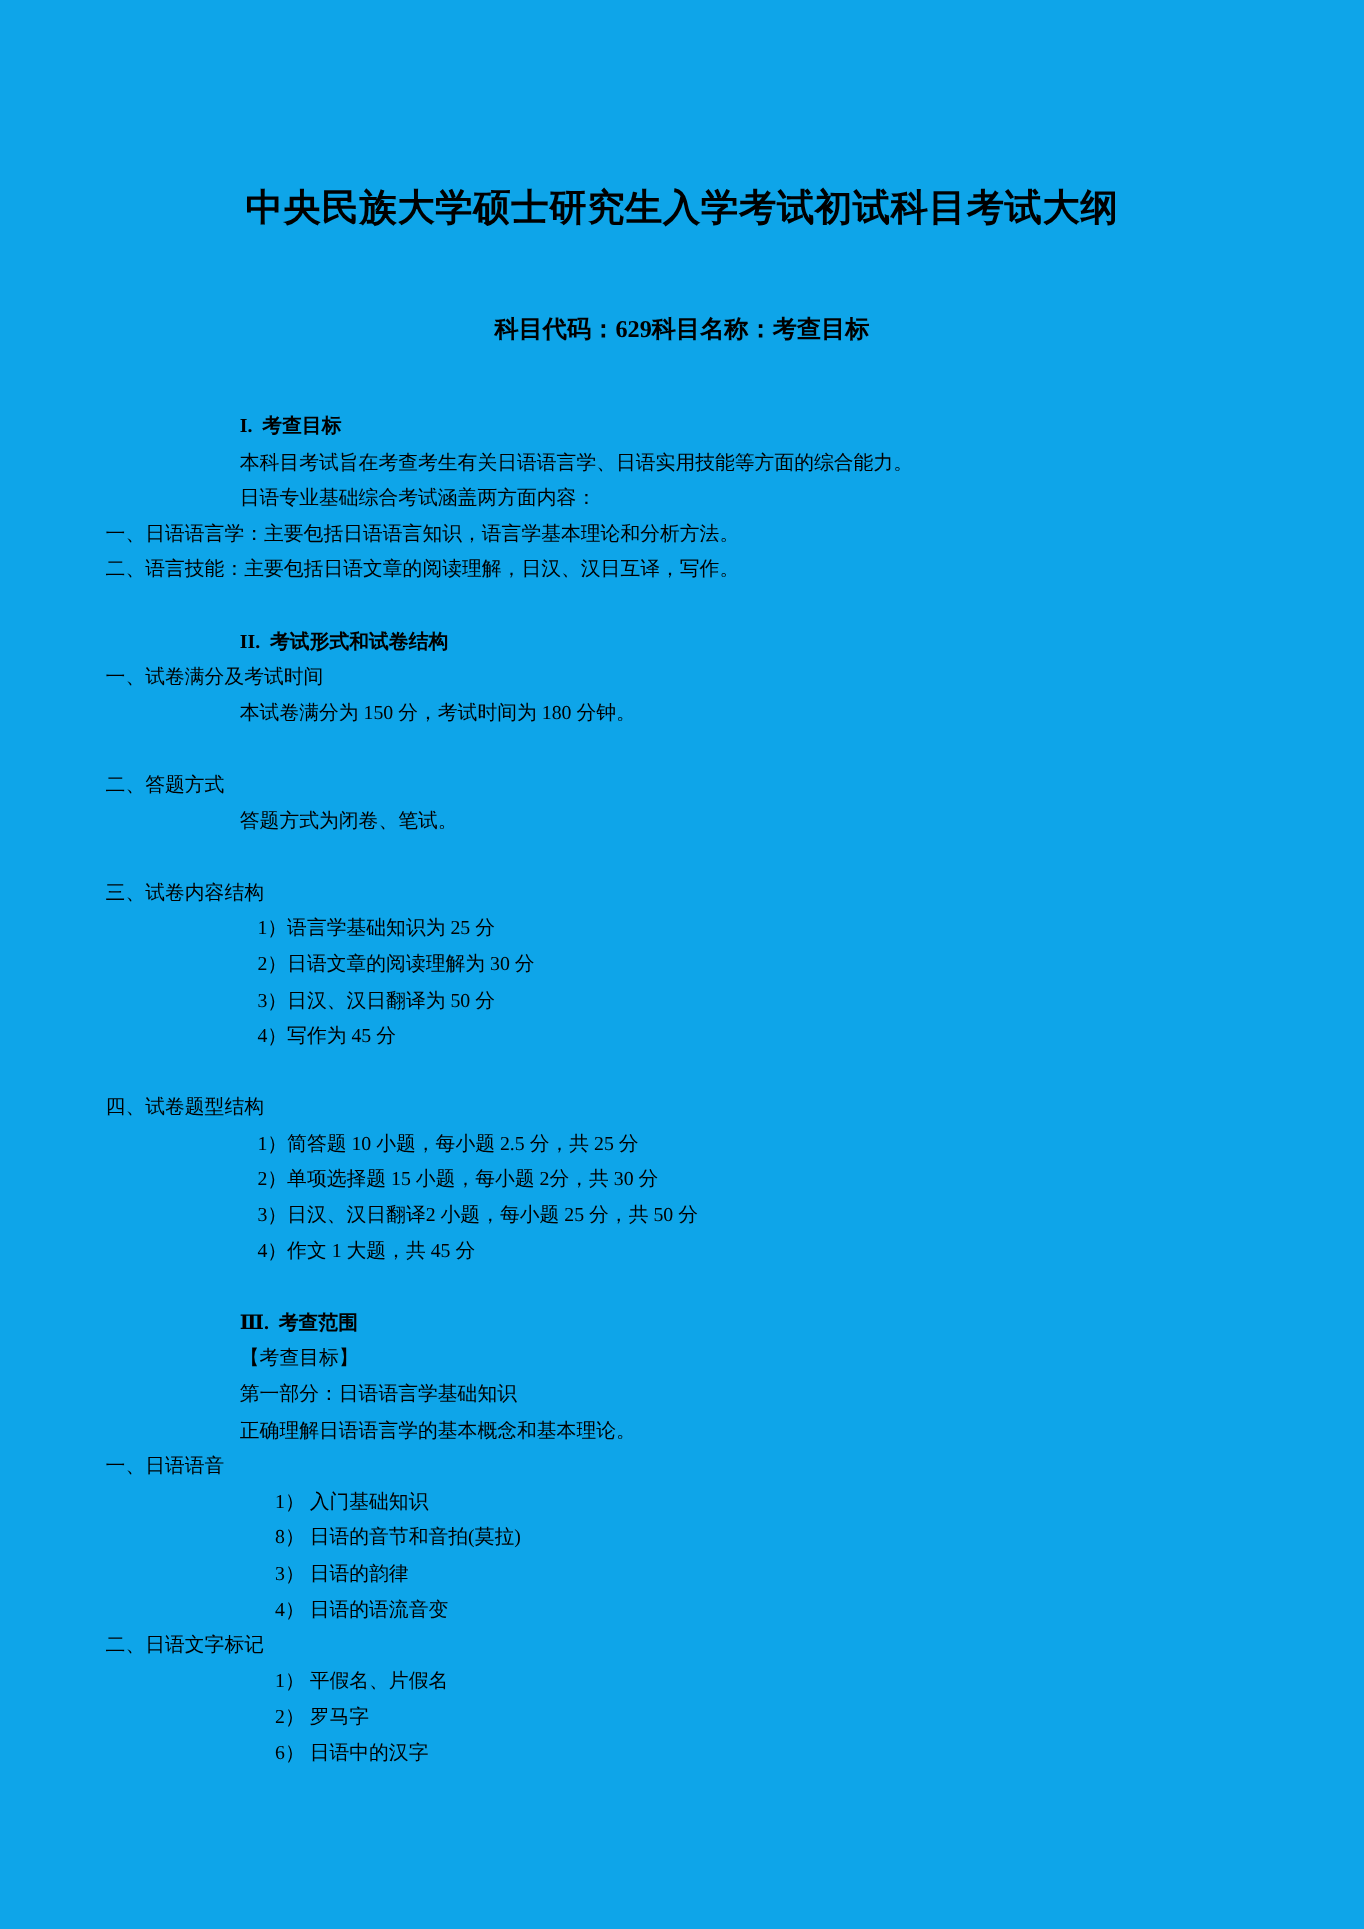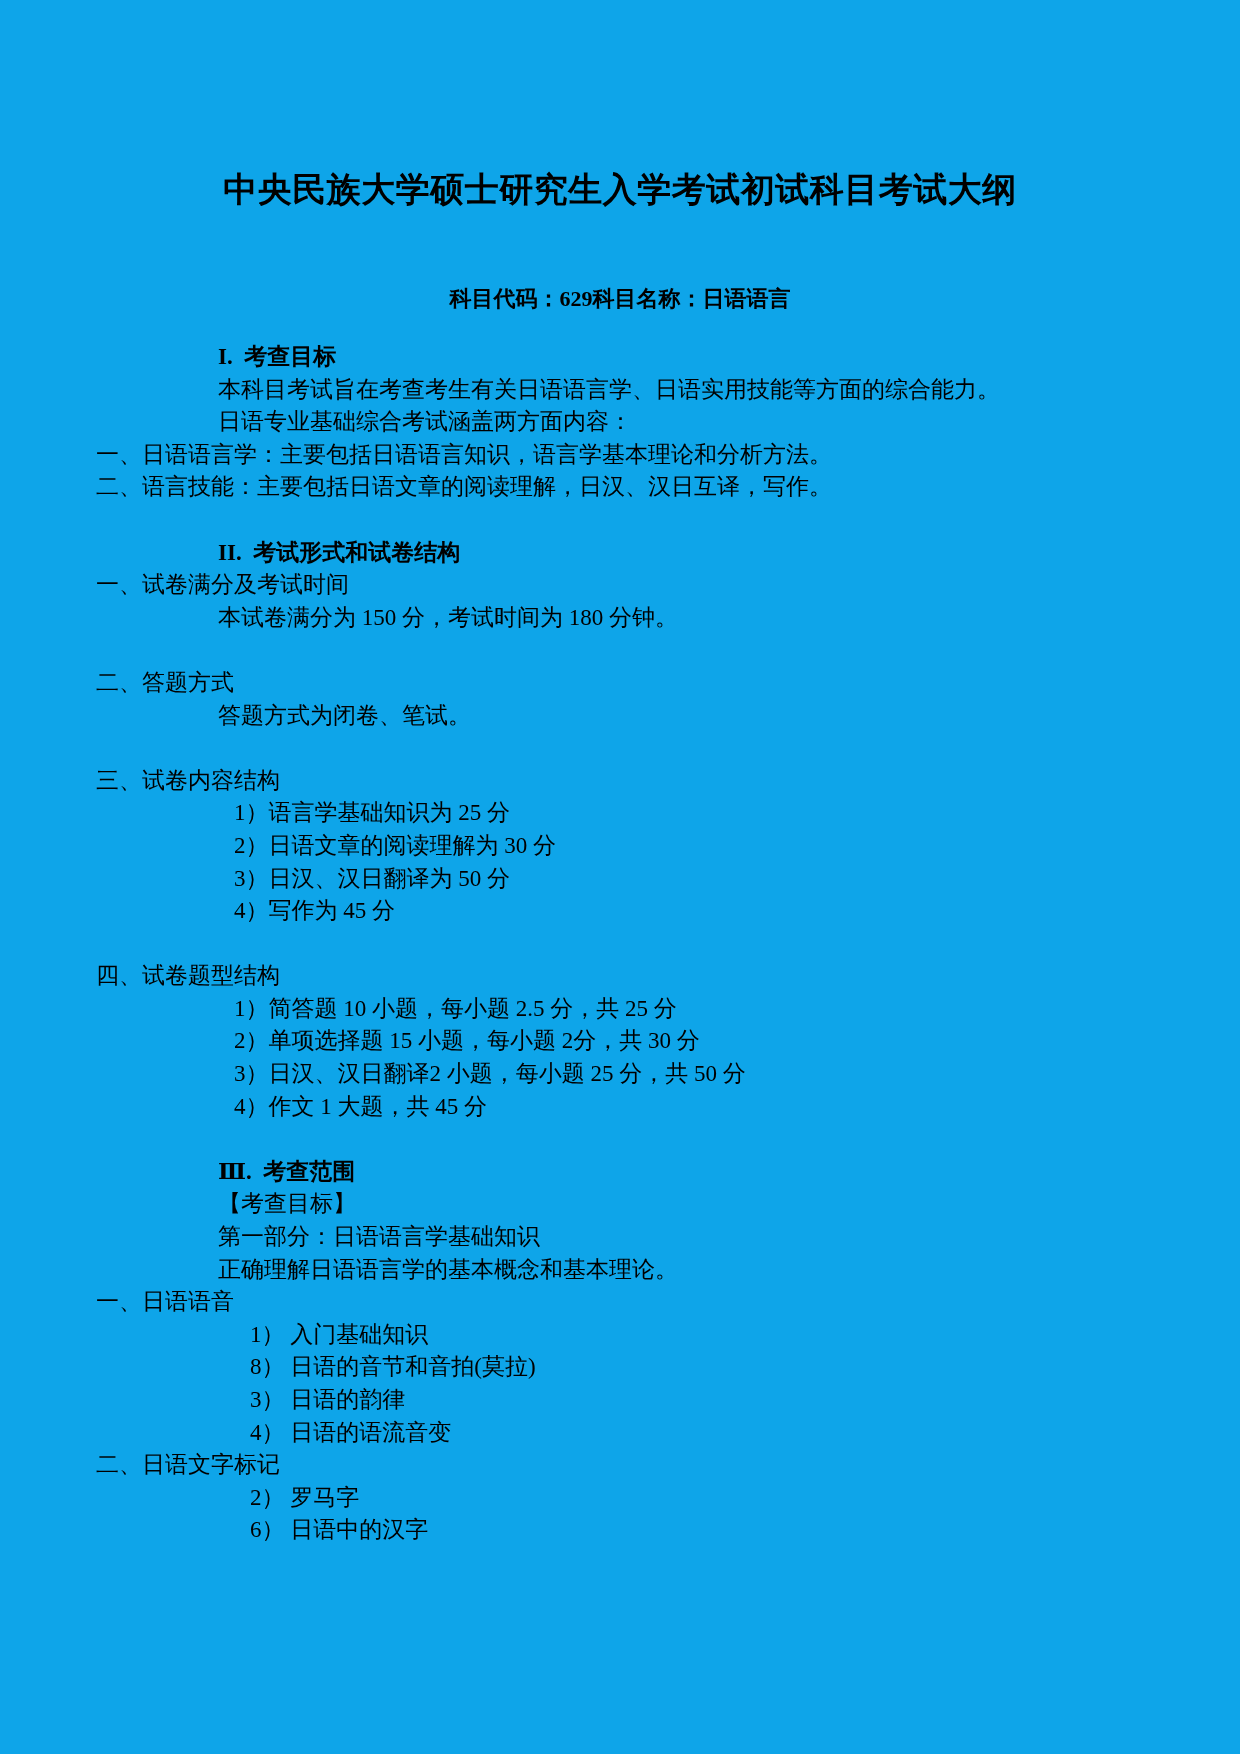--- a/index.html
+++ b/index.html
@@ -29,43 +29,43 @@
     margin-top: 72px;
     text-align: center;
     font-size: 22px;
     font-weight: 700;
     line-height: 30px;
     white-space: pre;
   }
   .subtitle .wide-gap {
   }
   .content {
-    margin-top: 27px;
-    font-size: 23px;
+    margin-top: 57px;
+    font-size: 18px;
   }
   .line {
     height: 32.6px;
     line-height: 32.6px;
     padding-left: 218px;
     white-space: pre;
   }
   .h  { font-weight: 700; }
   .l1 { padding-left: 96px; }
   .l2 { padding-left: 234px; }
   .l3 { padding-left: 250px; }
   .g  { margin-top: 32.6px; }
 </style>
 </head>
 <body>
 
 <div class="page">
 
   <h1 class="title">中央民族大学硕士研究生入学考试初试科目考试大纲</h1>
 
-  <div class="subtitle"><span>科目代码：</span><span>629</span><span class="wide-gap">科目名称：</span><span>日语语言</span></div>
+  <div class="subtitle"><span>科目代码：</span><span>629</span><span class="wide-gap">科目名称：</span><span>考查目标</span></div>
 
   <div class="content">
     <div class="line h">I.  考查目标</div>
     <div class="line">本科目考试旨在考查考生有关日语语言学、日语实用技能等方面的综合能力。</div>
     <div class="line">日语专业基础综合考试涵盖两方面内容：</div>
     <div class="line l1">一、日语语言学：主要包括日语语言知识，语言学基本理论和分析方法。</div>
     <div class="line l1">二、语言技能：主要包括日语文章的阅读理解，日汉、汉日互译，写作。</div>
     <div class="line h g">II.  考试形式和试卷结构</div>
     <div class="line l1">一、试卷满分及考试时间</div>
     <div class="line">本试卷满分为 150 分，考试时间为 180 分钟。</div>
@@ -84,17 +84,18 @@
     <div class="line h g">Ⅲ.  考查范围</div>
     <div class="line">【考查目标】</div>
     <div class="line">第一部分：日语语言学基础知识</div>
     <div class="line">正确理解日语语言学的基本概念和基本理论。</div>
     <div class="line l1">一、日语语音</div>
     <div class="line l3">1） 入门基础知识</div>
     <div class="line l3">8） 日语的音节和音拍(莫拉)</div>
     <div class="line l3">3） 日语的韵律</div>
     <div class="line l3">4） 日语的语流音变</div>
     <div class="line l1">二、日语文字标记</div>
+    <div class="line l3">1） 平假名、片假名</div>
     <div class="line l3">2） 罗马字</div>
     <div class="line l3">6） 日语中的汉字</div>
   </div>
 
 </div>
 
 </body></html>

